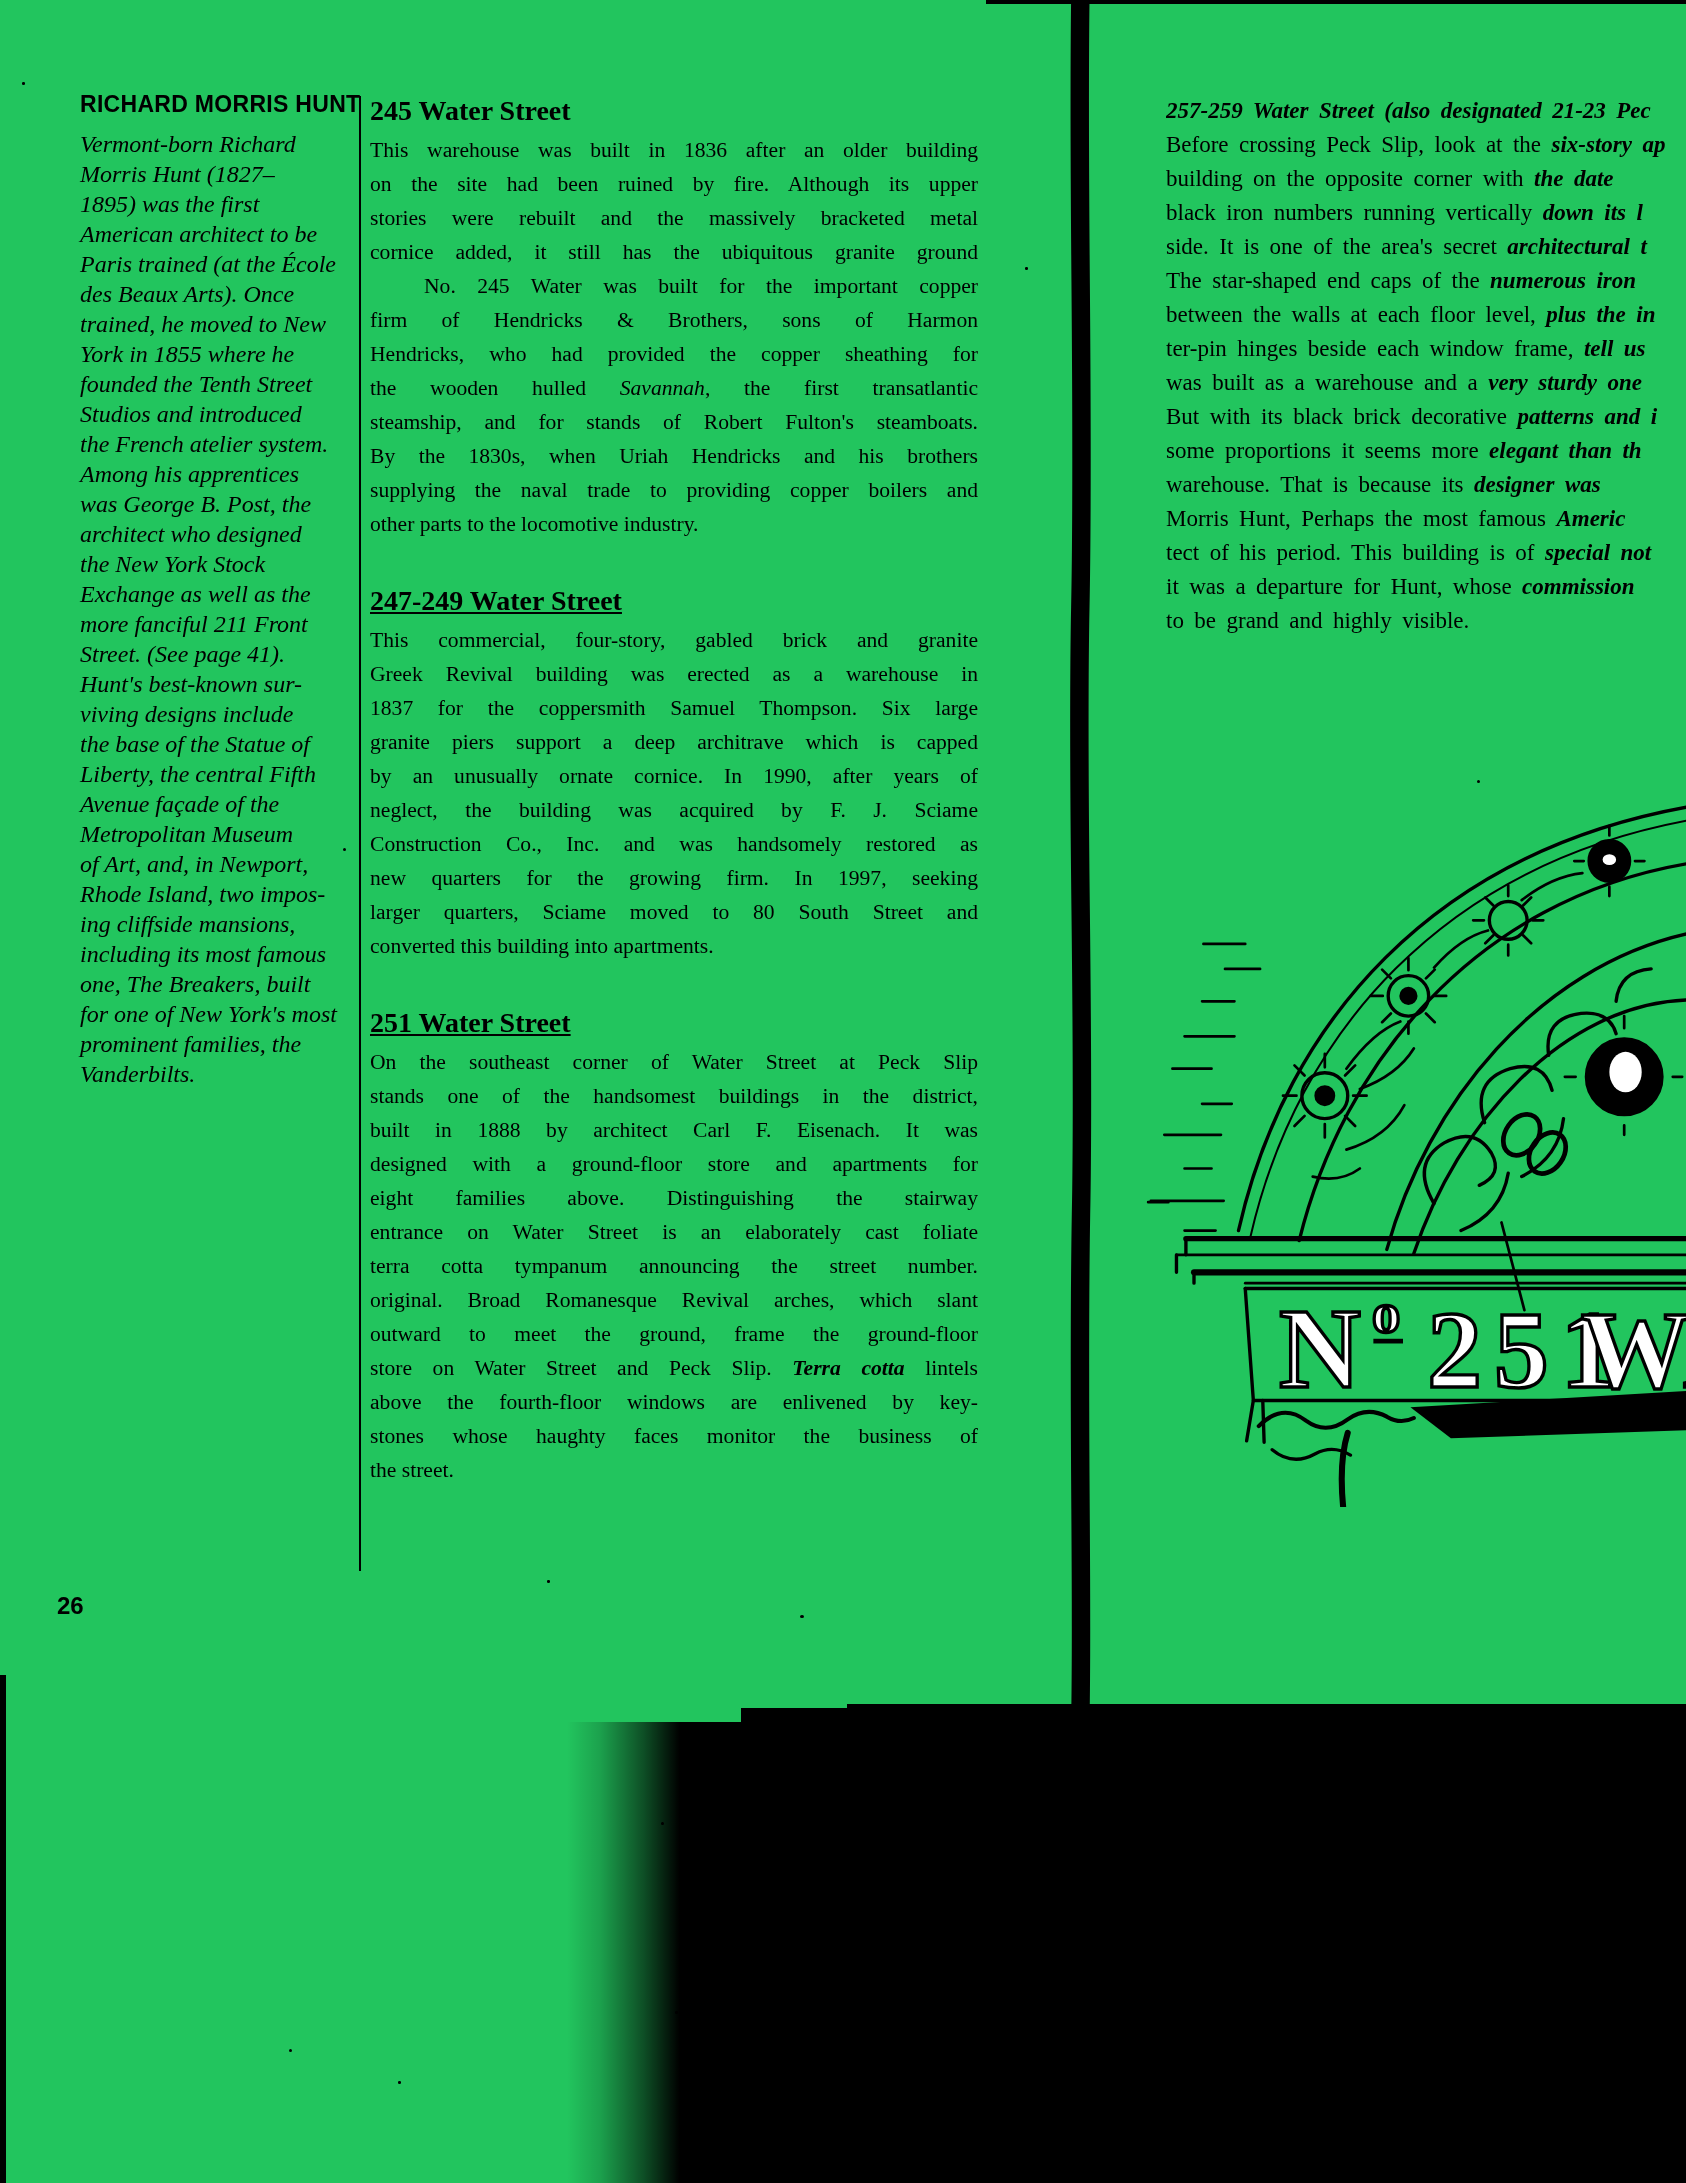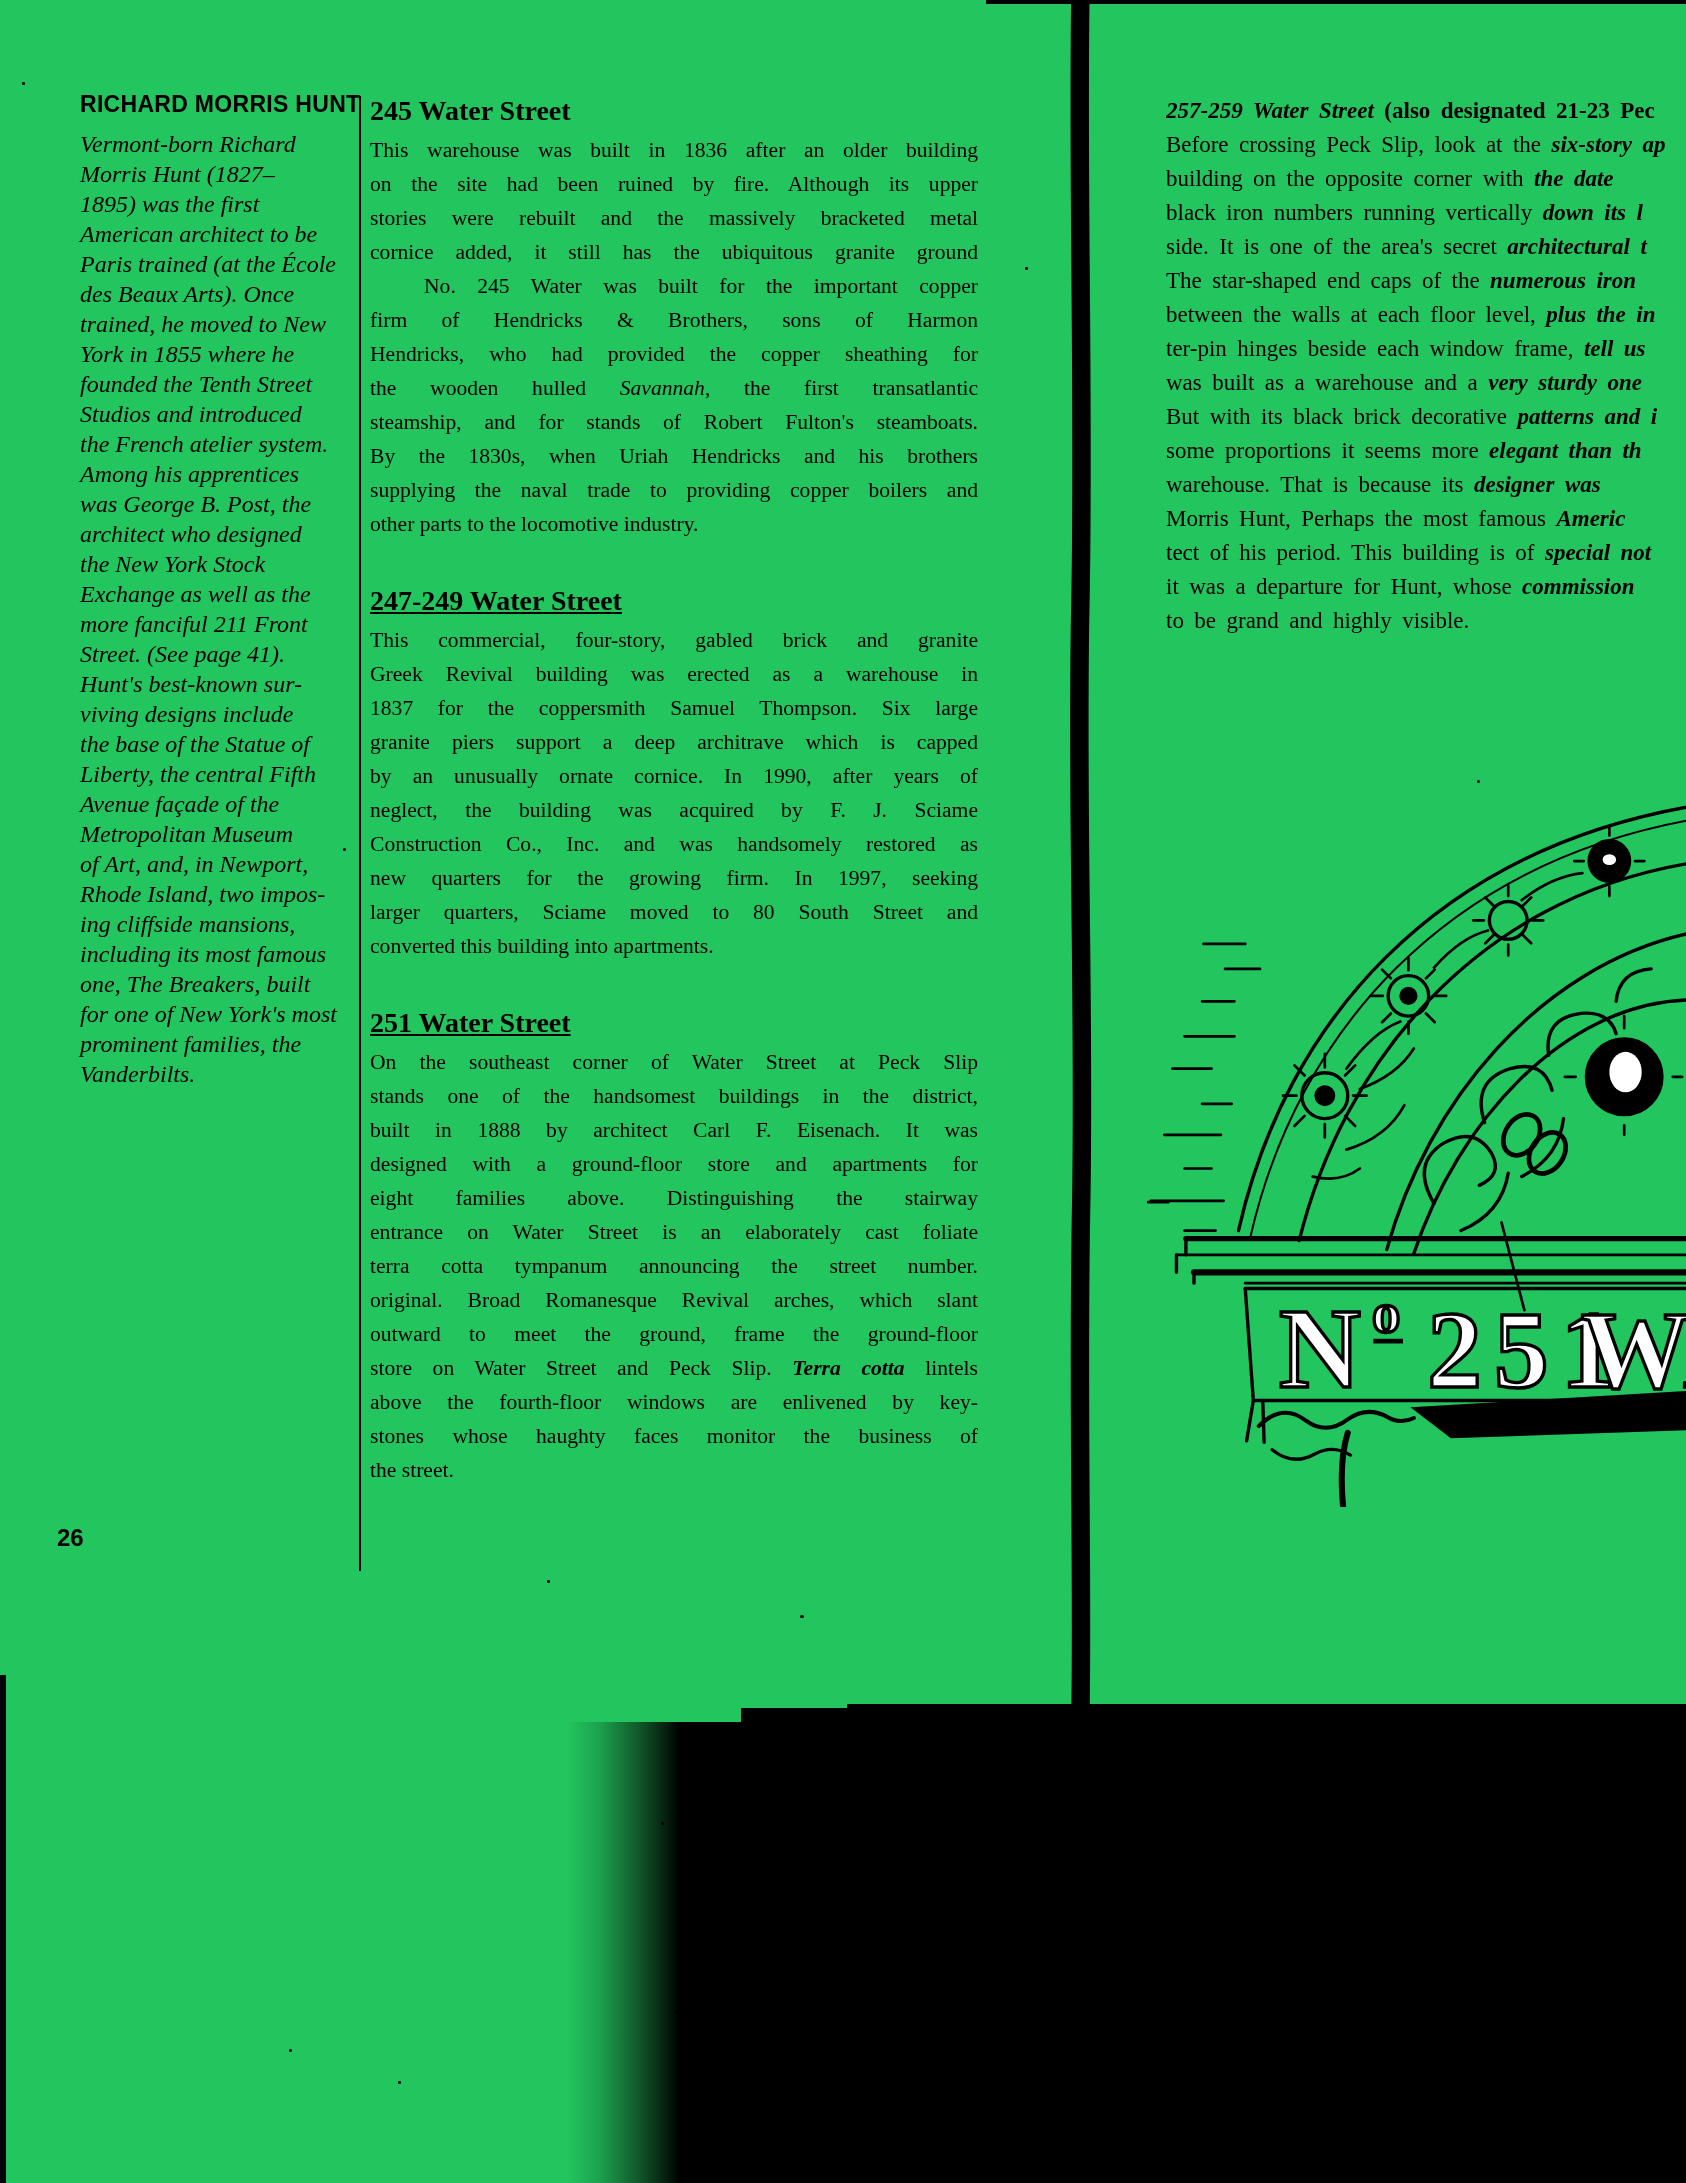--- a/index.html
+++ b/index.html
@@ -11,26 +11,26 @@
   .sidebar .ln{font:italic 24px/30px "Liberation Serif",serif;white-space:nowrap;}
   
   .vrule{position:absolute;left:359px;top:96px;width:2px;height:1475px;background:#000;}
   
   .main{position:absolute;left:370px;top:93px;width:608px;}
   .sec h2{margin:0 0 4px 0;font:bold 28px/36px "Liberation Serif",serif;}
   .sec + .sec h2{margin-top:42px;text-decoration:underline;}
   .l{font-size:21.6px;line-height:34px;height:34px;text-align:justify;text-align-last:justify;}
   .l.last{text-align-last:left;}
   .l.ind{padding-left:54px;}
-  .it{font-style:italic;} .bd{font-weight:bold;font-style:italic;} .bdit{font-weight:bold;}
+  .it{font-style:italic;} .bd{font-weight:bold;font-style:italic;} .bdit{font-weight:bold;font-style:italic;}
   
   .rightcol{position:absolute;left:1166px;top:94px;width:521px;height:546px;overflow:hidden;}
   .rp{font-size:23px;line-height:34px;height:34px;white-space:nowrap;word-spacing:4.7px;}
   
-  .pagenum{position:absolute;left:57px;top:1524px;font:bold 24px "Liberation Sans",sans-serif;}
+  .pagenum{position:absolute;left:57px;top:1592px;font:bold 24px "Liberation Sans",sans-serif;}
   
   .topline{position:absolute;left:986px;top:0;width:700px;height:4px;background:#000;}
   .gutter{position:absolute;left:1066px;top:0;width:30px;height:1720px;}
   .blackmass{position:absolute;left:741px;top:1708px;width:946px;height:475px;background:#000;}
   .massline{position:absolute;left:847px;top:1704px;width:840px;height:4.7px;background:#000;}
   .fade{position:absolute;left:567px;top:1722px;width:182px;height:461px;
         background:linear-gradient(to left,#000 0%,#000 38%,rgba(0,0,0,.6) 58%,rgba(0,0,0,.18) 82%,rgba(0,0,0,0) 100%);}
   .leftstrip{position:absolute;left:0;top:1675px;width:6px;height:509px;background:#000;}
   .speck{position:absolute;background:#000;border-radius:50%;}
   .illus{position:absolute;left:1144px;top:799px;width:543px;height:708px;}

